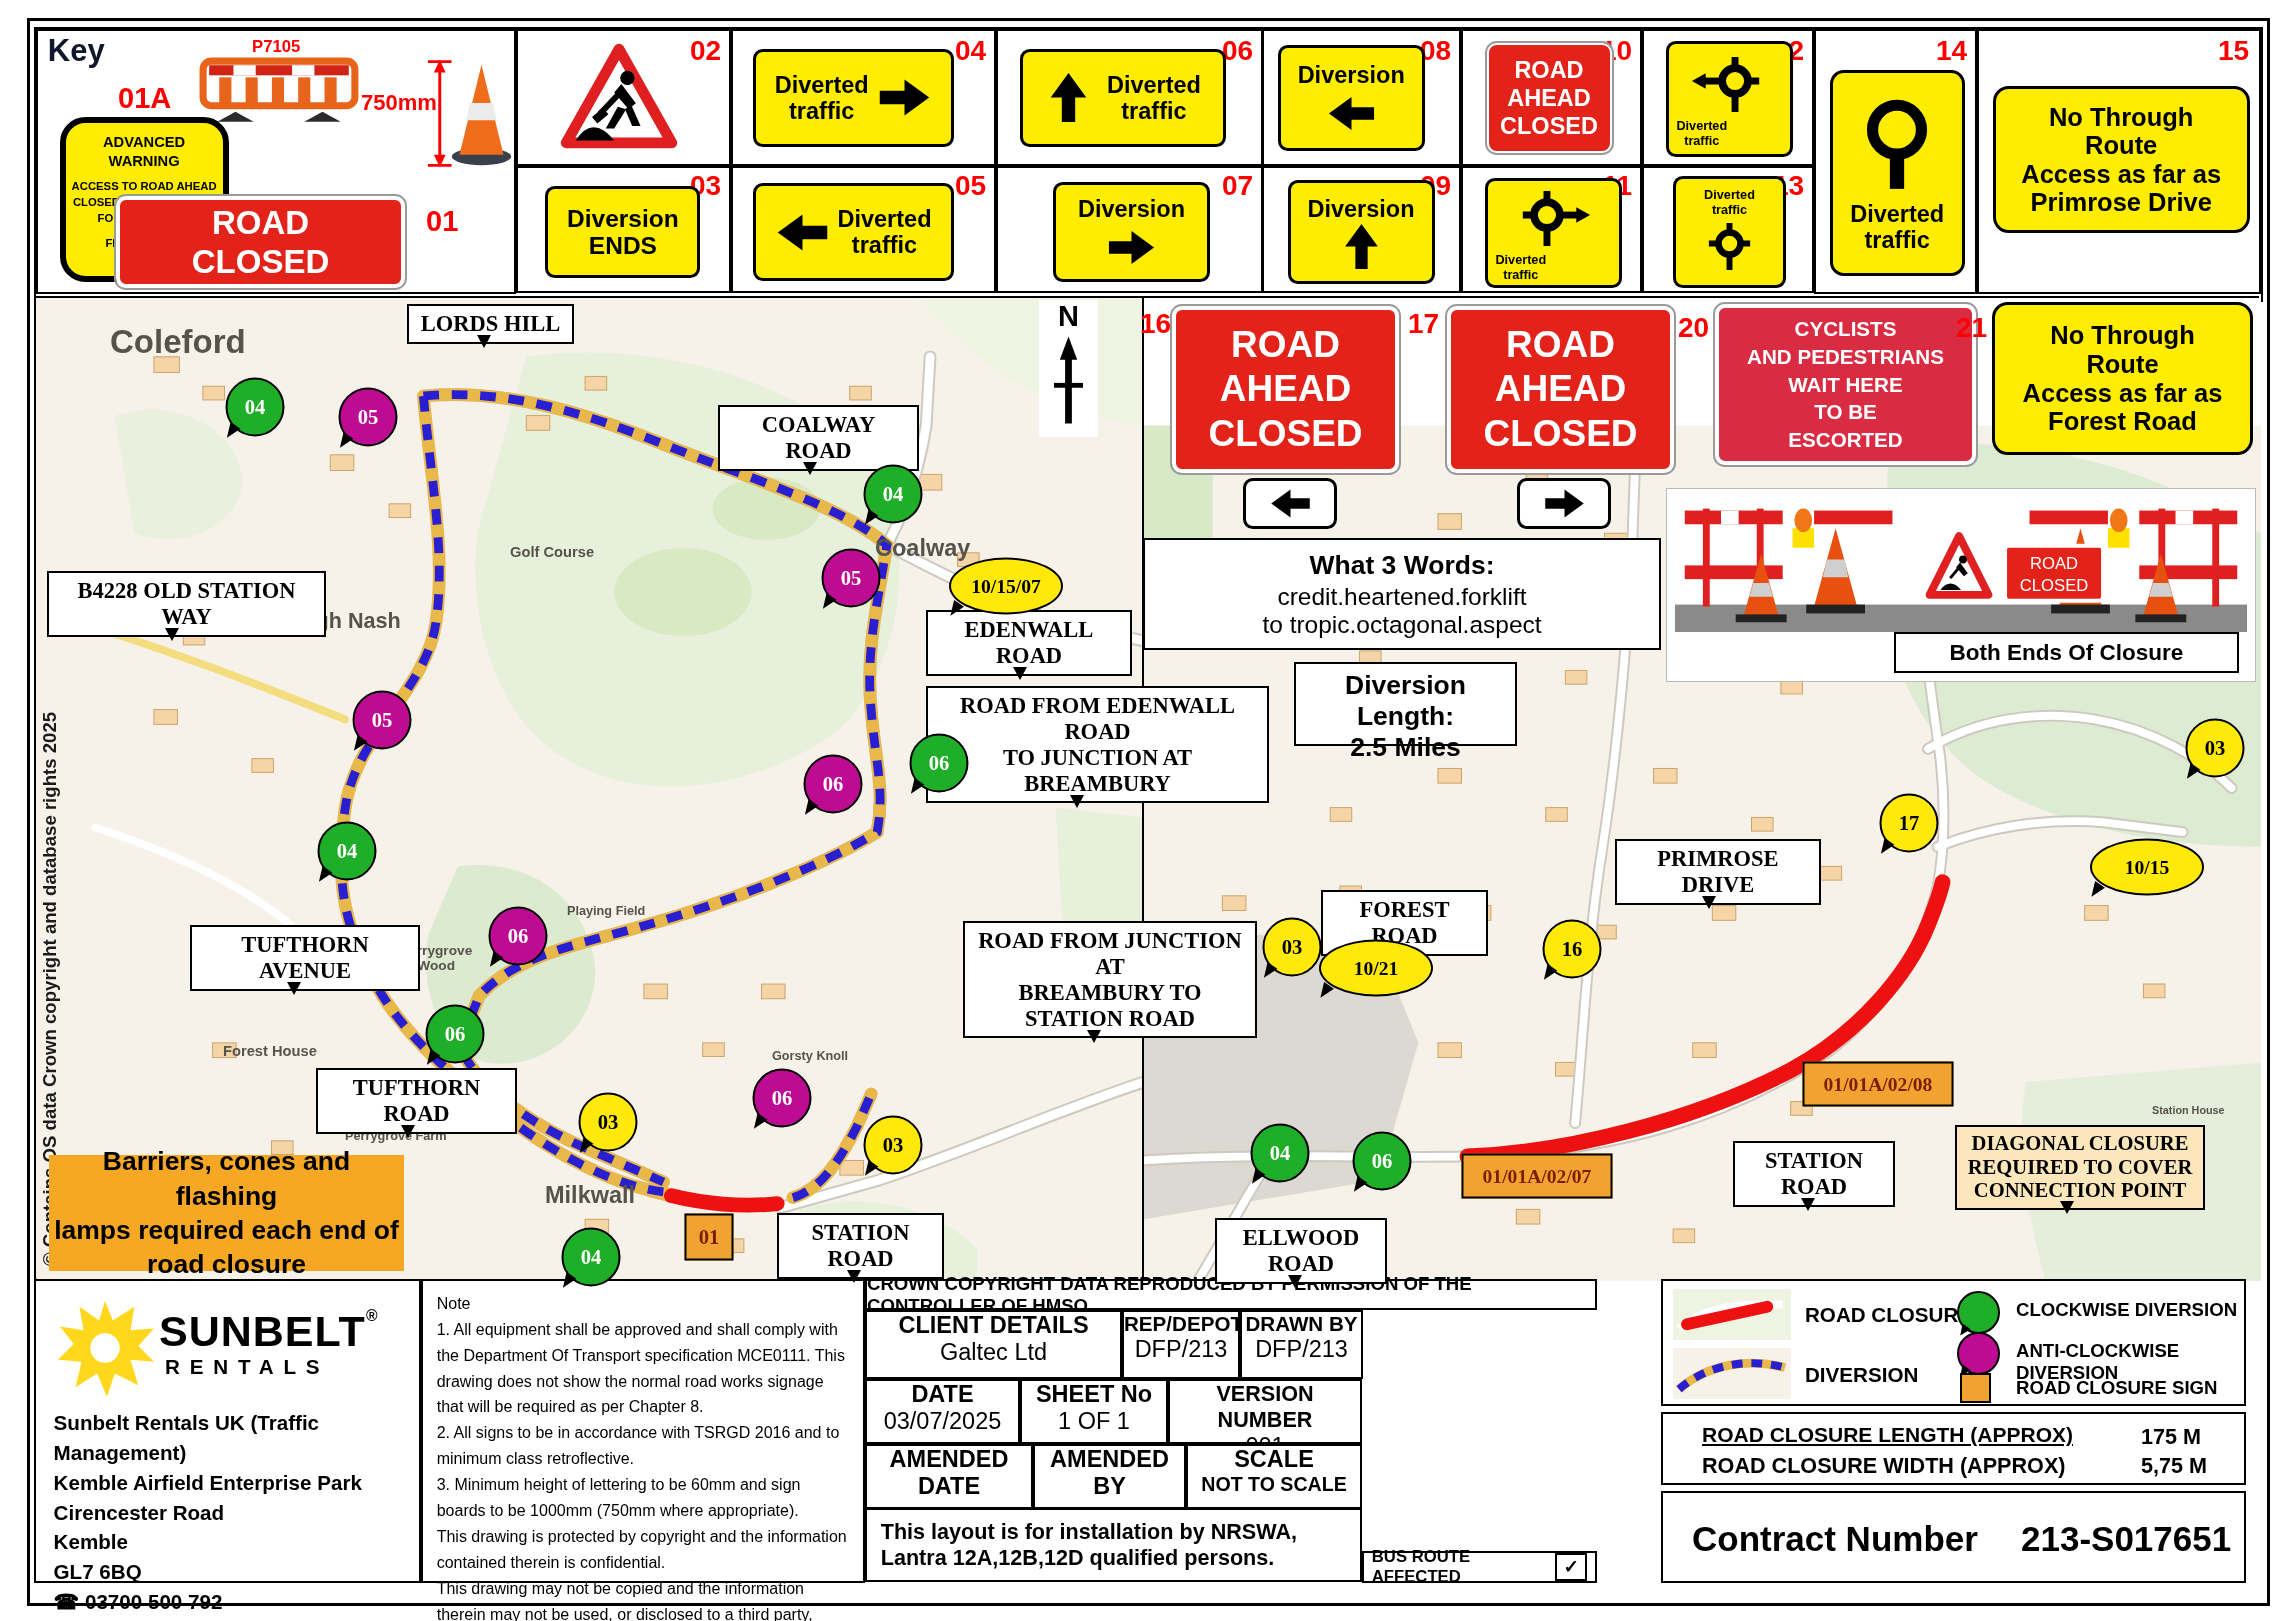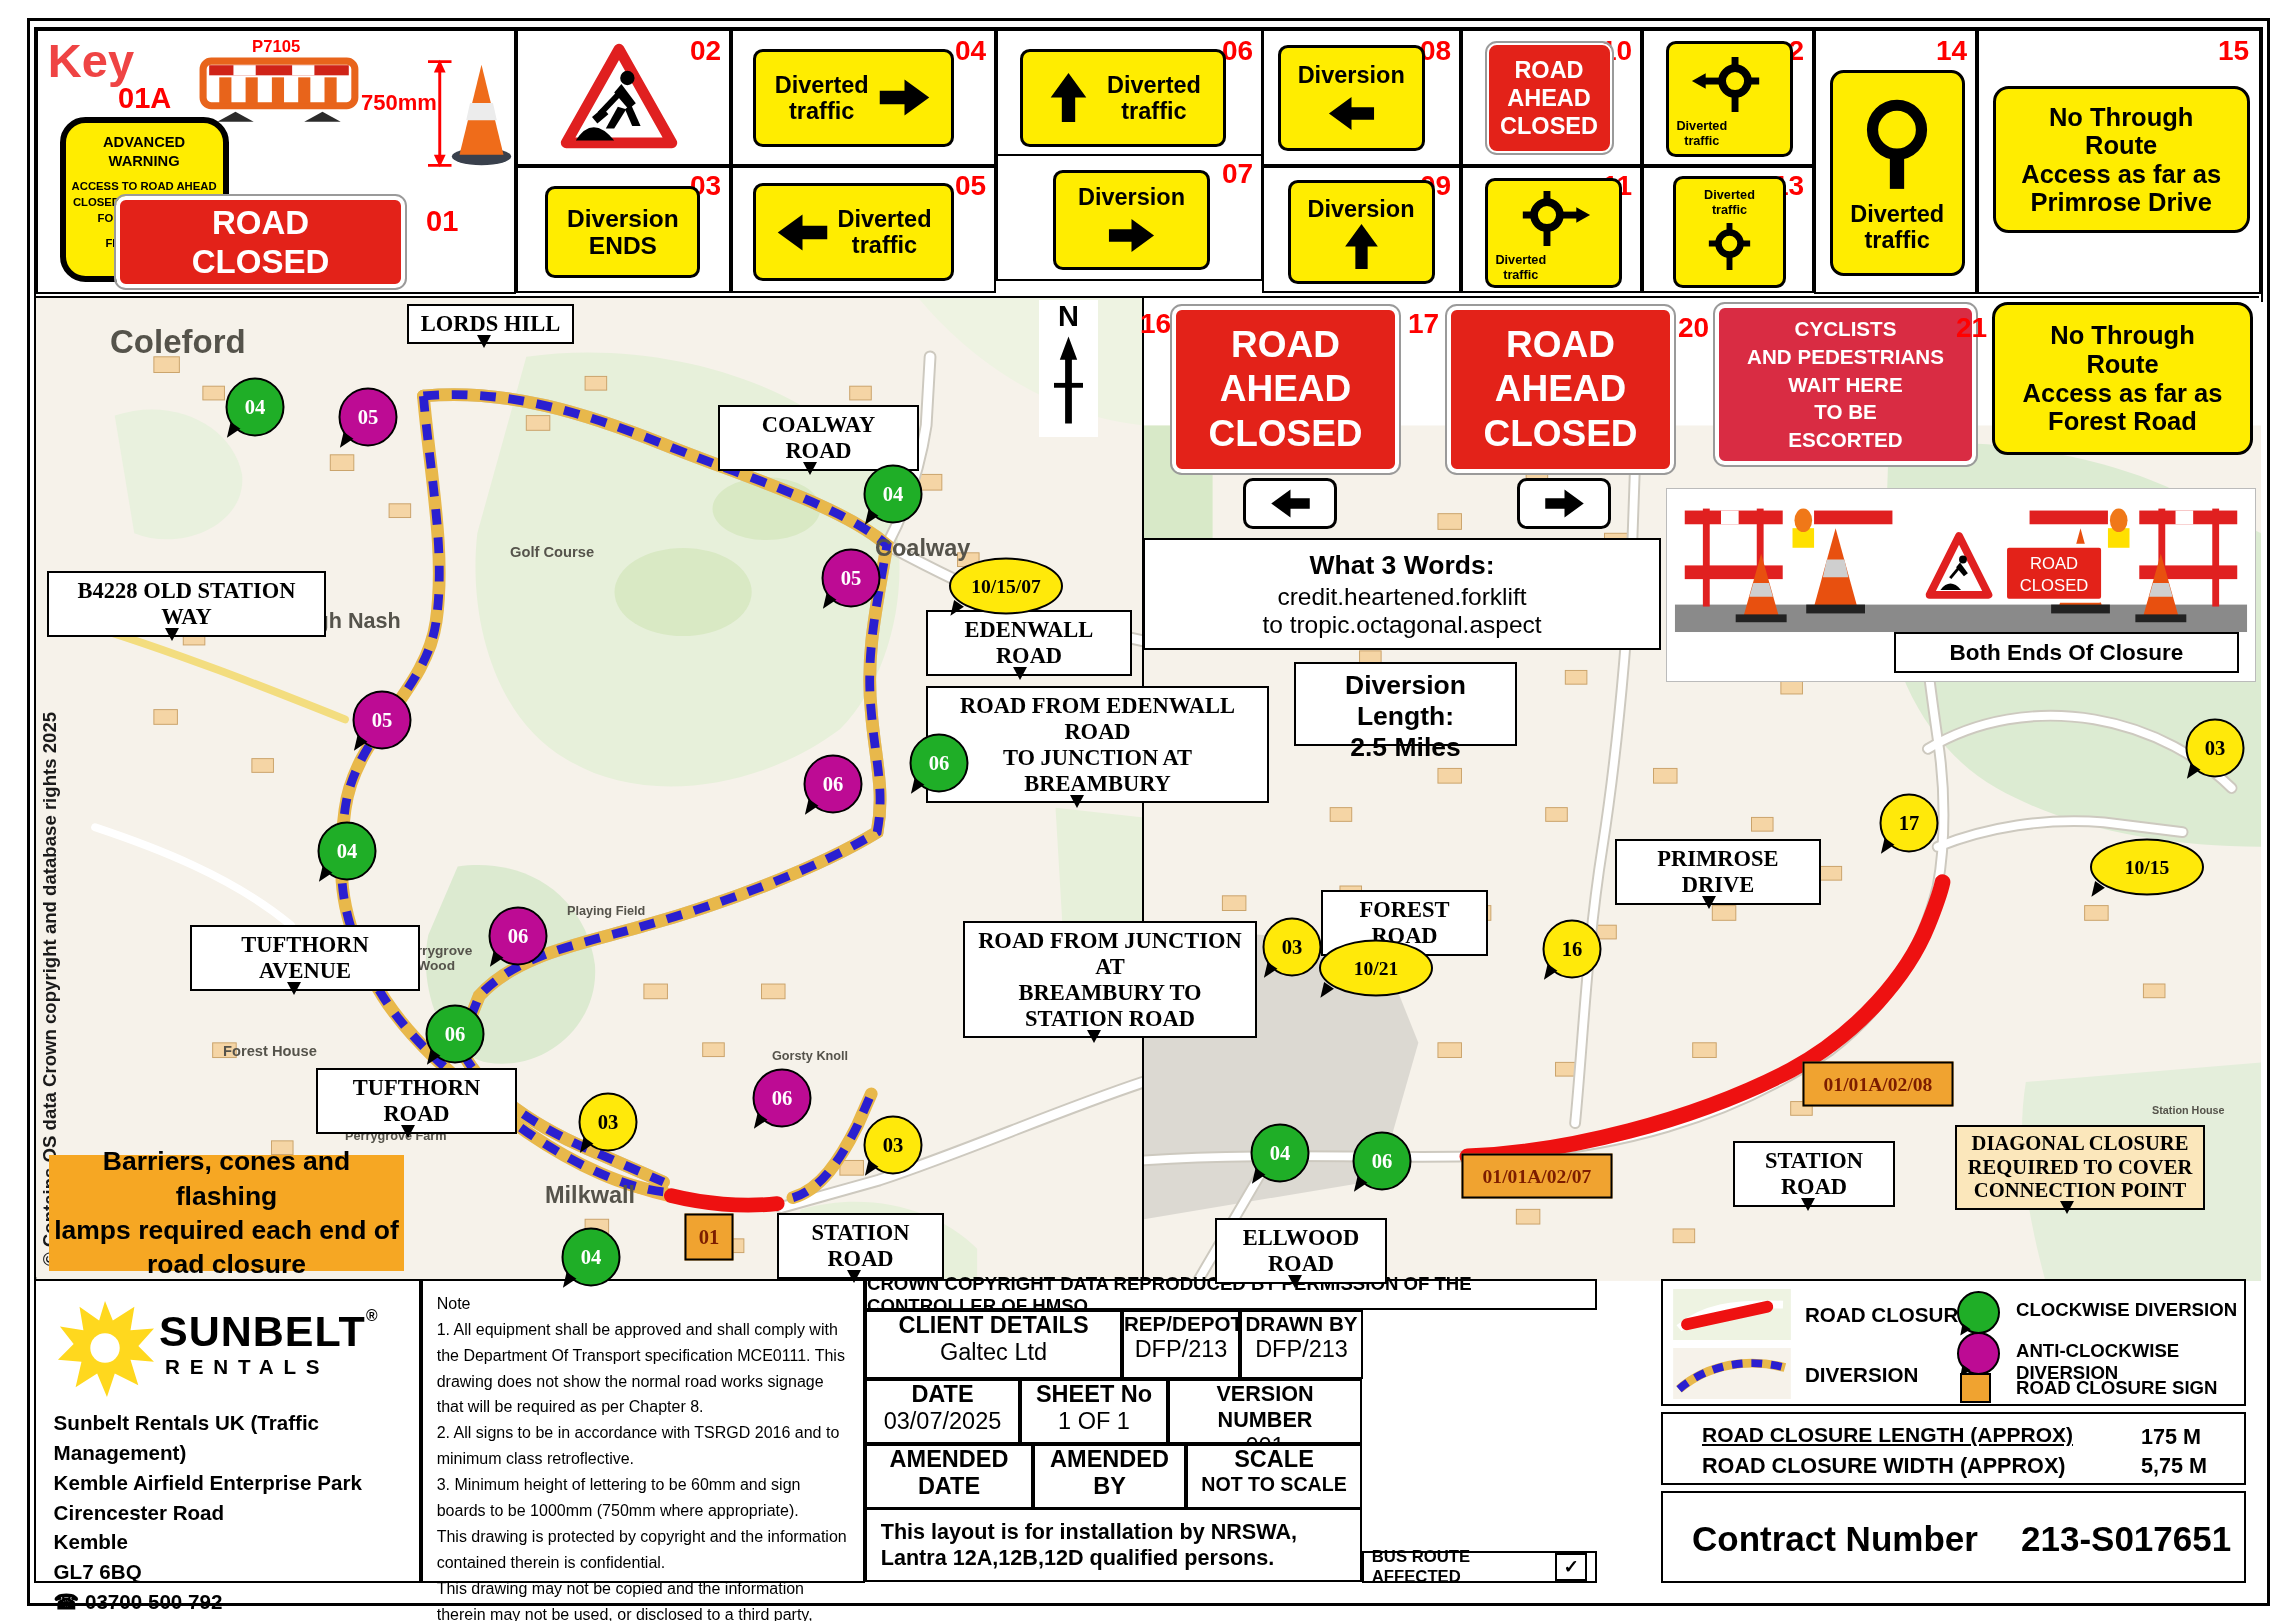--- a/index.html
+++ b/index.html
@@ -4,21 +4,21 @@
 <style>
   html,body{margin:0;padding:0;background:#9a9a9a;}
   .sheet{position:relative;width:2293px;height:1621px;background:#fff;font-family:"Liberation Sans",sans-serif;overflow:hidden;}
   .abs{position:absolute;}
   .pre{white-space:pre-line;}
   .frame{position:absolute;left:27.4px;top:17.6px;width:2237px;height:1582px;border:3.9px solid #000;}
   
   .keyband{left:34px;top:27.4px;width:2225px;height:271px;border:2.9px solid #000;background:#fff;}
   .kcell{position:absolute;border:2px solid #000;box-sizing:border-box;background:#fff;}
   .knum{position:absolute;color:#f00;font-weight:bold;font-size:28px;line-height:1;}
-  .keytitle{color:#ef4444;font-weight:bold;font-size:47px;}
+  .keytitle{color:#0f172a;font-weight:bold;font-size:31px;}
   .redlbl{color:#f00;font-weight:bold;}
   .ysign{background:#ffed00;border:3.9px solid #000;border-radius:9.8px;color:#000;font-weight:bold;
          display:flex;align-items:center;justify-content:center;text-align:center;box-sizing:border-box;line-height:1.12;}
   .rsign{background:#e32219;border:4.9px solid #fff;outline:2px solid #9a9a9a;border-radius:9.8px;color:#fff;font-weight:bold;
          display:flex;align-items:center;justify-content:center;text-align:center;box-sizing:border-box;line-height:1.2;}
   .crimson{background:#d92c43;}
   .barrow{fill:#000;}
   .rot180{transform:rotate(180deg);}
   .rotm90{transform:rotate(-90deg);}
   .flipx{transform:scaleX(-1);}
@@ -156,21 +156,21 @@
     <div class="kcell" style="left:960px;top:0;width:267px;height:137px;">
       <div class="knum" style="right:7.8px;top:5.9px;">06</div>
       <div class="abs ysign" style="left:21.6px;top:17.6px;width:206px;height:98px;font-size:23.5px;gap:13.7px;">
         <svg class="rotm90" width="49" height="49" viewBox="0 0 44 40">
             <path class="barrow" d="M0 14 H22 V4 L44 20 L22 36 V26 H0 Z"></path>
           </svg>
         <span class="pre">Diverted
 traffic</span>
       </div>
     </div>
-    <div class="kcell" style="left:960px;top:125px;width:267px;height:127px;">
+    <div class="kcell" style="left:960px;top:137px;width:267px;height:127px;">
       <div class="knum" style="right:7.8px;top:3.9px;">07</div>
       <div class="abs ysign" style="left:55px;top:13.7px;width:157px;height:100px;font-size:23.5px;flex-direction:column;gap:3.9px;">
         <span>Diversion</span>
         <svg width="51" height="41" viewBox="0 0 44 40">
             <path class="barrow" d="M0 14 H22 V4 L44 20 L22 36 V26 H0 Z"></path>
           </svg>
       </div>
     </div>
 
     <div class="kcell" style="left:1226px;top:0;width:199px;height:137px;">

